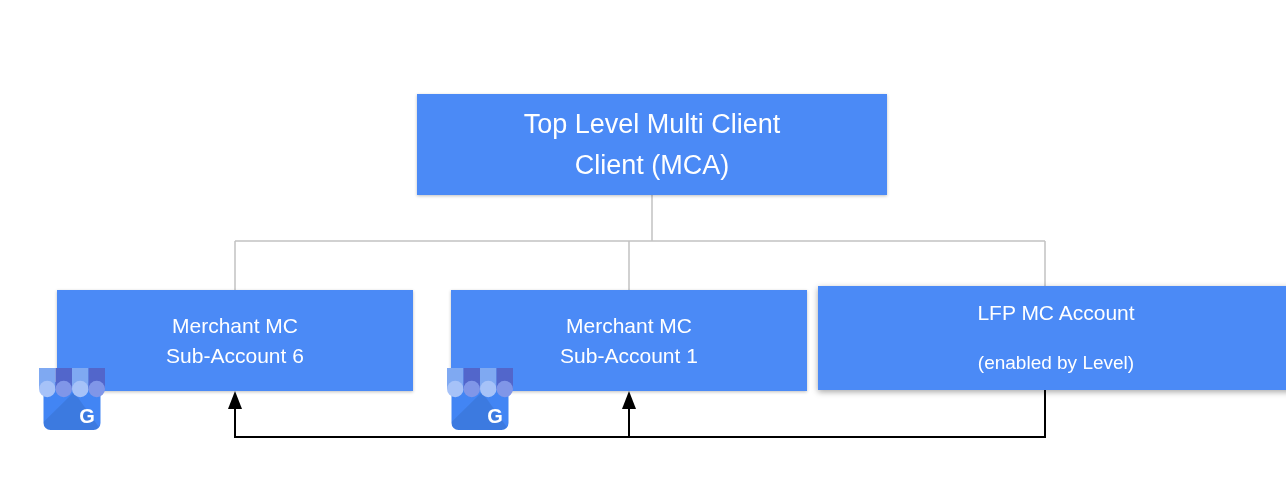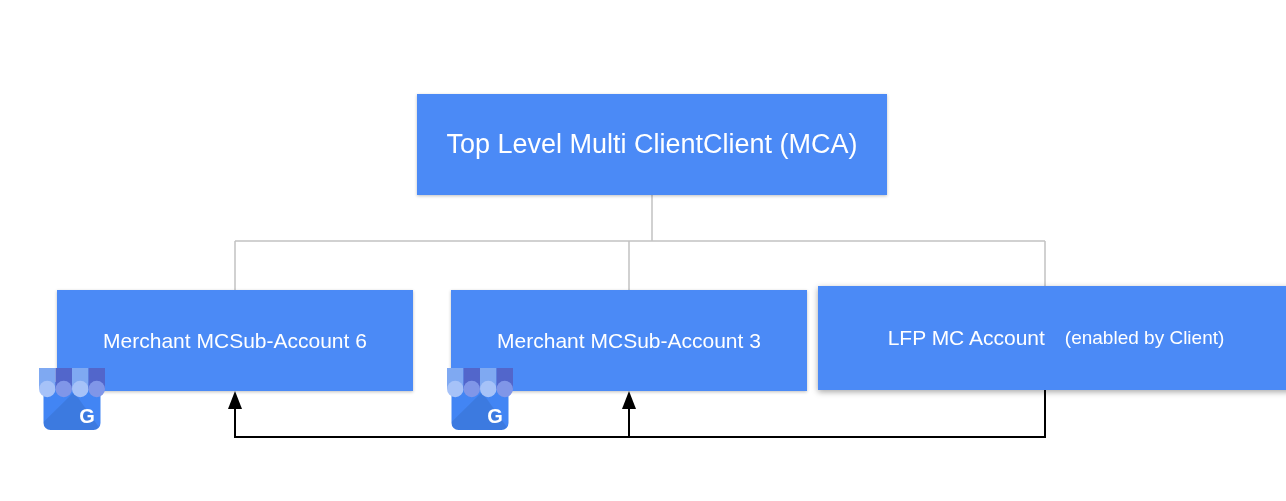--- a/index.html
+++ b/index.html
@@ -20,21 +20,21 @@
     left: 0;
     top: 0;
     z-index: 1;
   }
   .node {
     position: absolute;
     z-index: 2;
     background: #4b8af6;
     color: #ffffff;
     display: flex;
-    flex-direction: row;
+    flex-direction: column;
     align-items: center;
     justify-content: center;
     text-align: center;
     box-shadow: 0 1px 3px rgba(0,0,0,0.25);
   }
   .node .line { display: block; }
   .node-top {
     left: 417px; top: 94px; width: 470px; height: 101px;
     font-size: 27px; line-height: 41px;
   }
@@ -79,26 +79,26 @@
     <span class="line line2">Client (MCA)</span>
   </div>
 
   <div class="node node-sub1">
     <span class="line line1">Merchant MC</span>
     <span class="line line2">Sub-Account 6</span>
   </div>
 
   <div class="node node-sub2">
     <span class="line line1">Merchant MC</span>
-    <span class="line line2">Sub-Account 3</span>
+    <span class="line line2">Sub-Account 1</span>
   </div>
 
   <div class="node node-lfp">
     <span class="line line1">LFP MC Account</span>
-    <span class="line line2">(enabled by Client)</span>
+    <span class="line line2">(enabled by Level)</span>
   </div>
 
   <svg class="gmb-icon gmb-icon-1" viewBox="0 0 66 64">
     <defs>
       <clipPath id="bodyClip1">
           <rect x="4.5" y="14" width="57" height="48" rx="7"></rect>
         </clipPath>
     </defs>
     <rect x="4.5" y="14" width="57" height="48" rx="7" fill="#4285f4"></rect>
     <polygon points="4.5,54 35,24 62,62 4.5,62" opacity="0.08" clip-path="url(#bodyClip1)" fill="#000000"></polygon>

